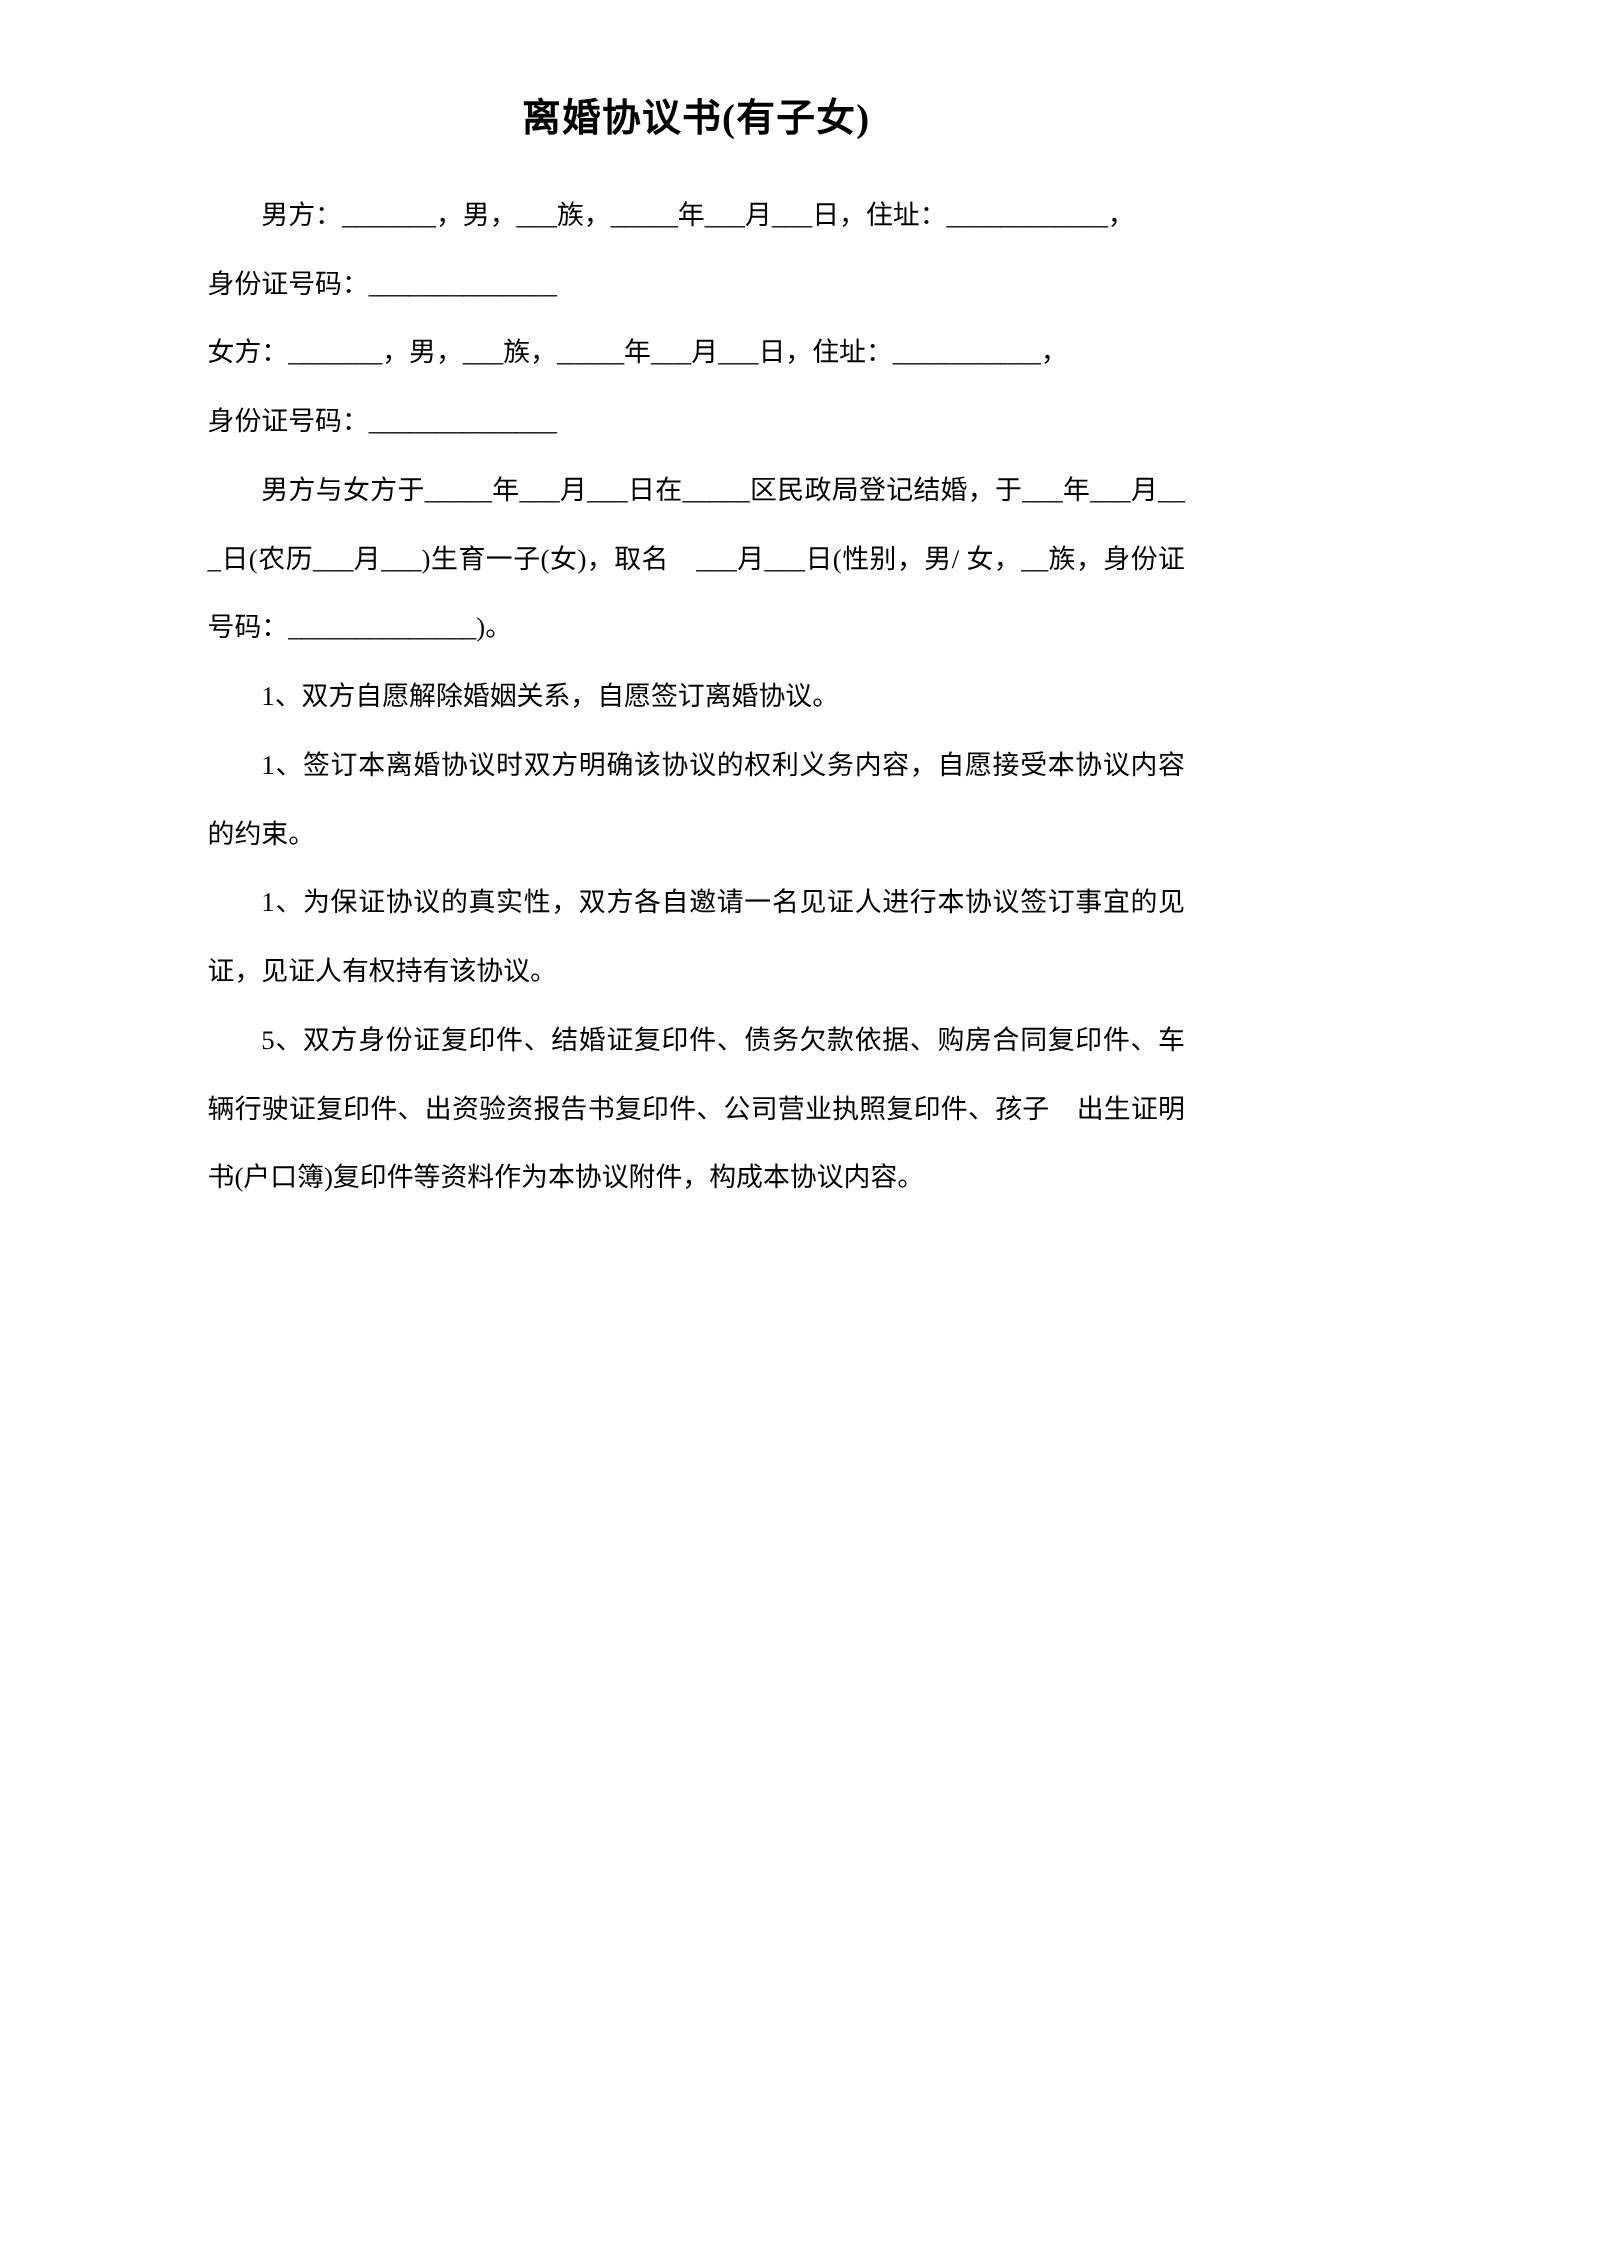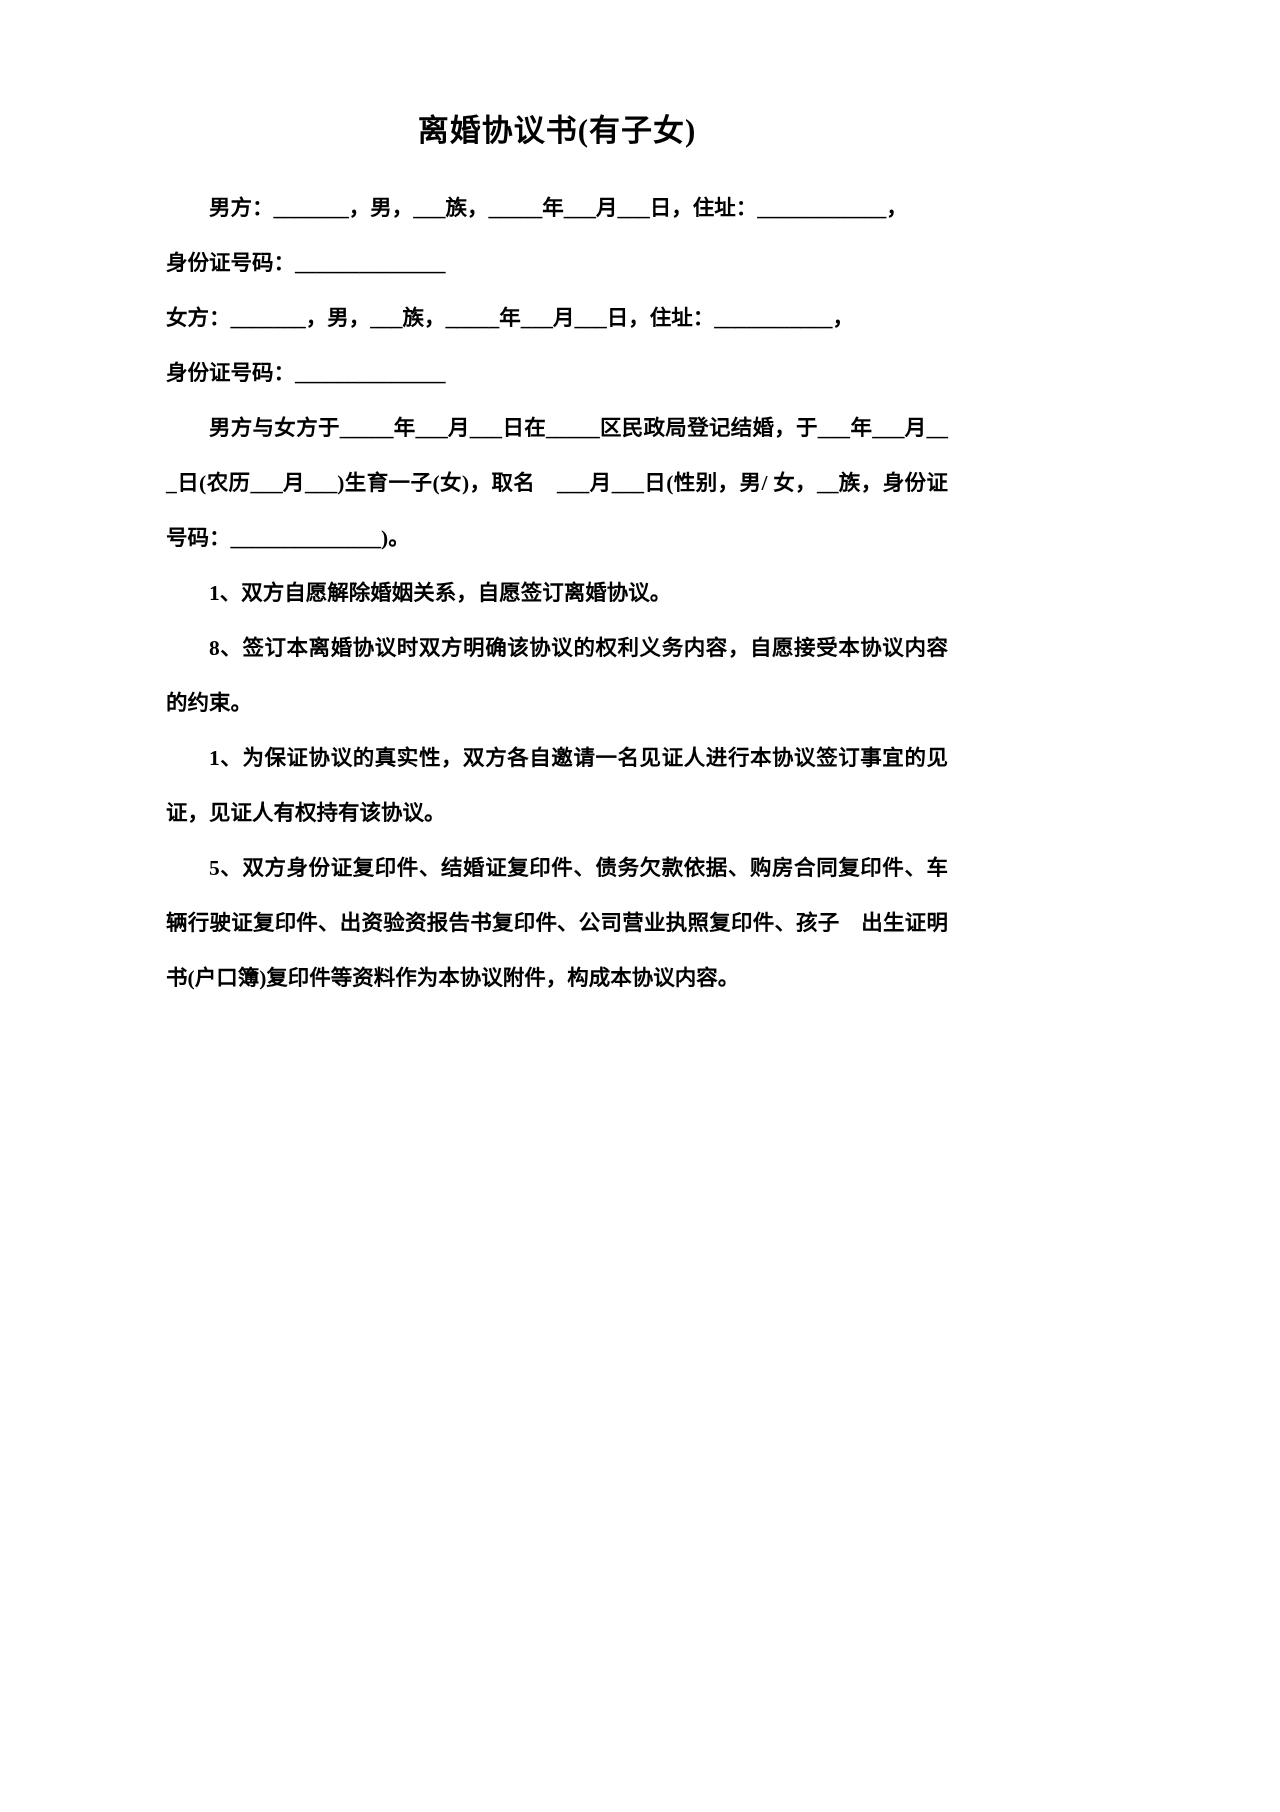--- a/index.html
+++ b/index.html
@@ -26,38 +26,37 @@
     left: 166px;
     top: 0;
     width: 782px;
   }
   .doc-title {
     text-align: center;
     font-size: 31px;
     font-weight: bold;
     letter-spacing: 1px;
     margin: 0;
-    padding-top: 112px;
+    padding-top: 76px;
     padding-bottom: 0;
     line-height: 1.25;
     font-family: "Liberation Serif", "DejaVu Serif", serif;
   }
   .body-block {
     margin-top: 30px;
   }
   p.para {
     font-size: 21.5px;
     line-height: 55px;
     margin: 0;
     text-align: justify;
     text-justify: inter-ideograph;
     word-break: break-all;
     white-space: pre-wrap;
     letter-spacing: 0px;
-    font-weight: bold;
   }
   p.indent {
     text-indent: 2em;
   }
 </style>
 </head>
 <body>
 
 <div class="page">
   <div class="content">
@@ -72,21 +71,21 @@
 
       <p class="para">女方：_______，男，___族，_____年___月___日，住址：___________，</p>
 
       <p class="para">身份证号码：______________</p>
 
       <p class="para indent">男方与女方于_____年___月___日在_____区民政局登记结婚，于___年___月___日(农历___月___)生育一子(女)，取名　___月___日(性别，男/ 女，__族，身份证号码：______________)。</p>
 
 
       <p class="para indent">1、双方自愿解除婚姻关系，自愿签订离婚协议。</p>
 
-      <p class="para indent">8、签订本离婚协议时双方明确该协议的权利义务内容，自愿接受本协议内容的约束。</p>
+      <p class="para indent">1、签订本离婚协议时双方明确该协议的权利义务内容，自愿接受本协议内容的约束。</p>
 
 
       <p class="para indent">1、为保证协议的真实性，双方各自邀请一名见证人进行本协议签订事宜的见证，见证人有权持有该协议。</p>
 
       <p class="para indent">5、双方身份证复印件、结婚证复印件、债务欠款依据、购房合同复印件、车辆行驶证复印件、出资验资报告书复印件、公司营业执照复印件、孩子　出生证明书(户口簿)复印件等资料作为本协议附件，构成本协议内容。</p>
 
 
 
     </div>
   </div>

